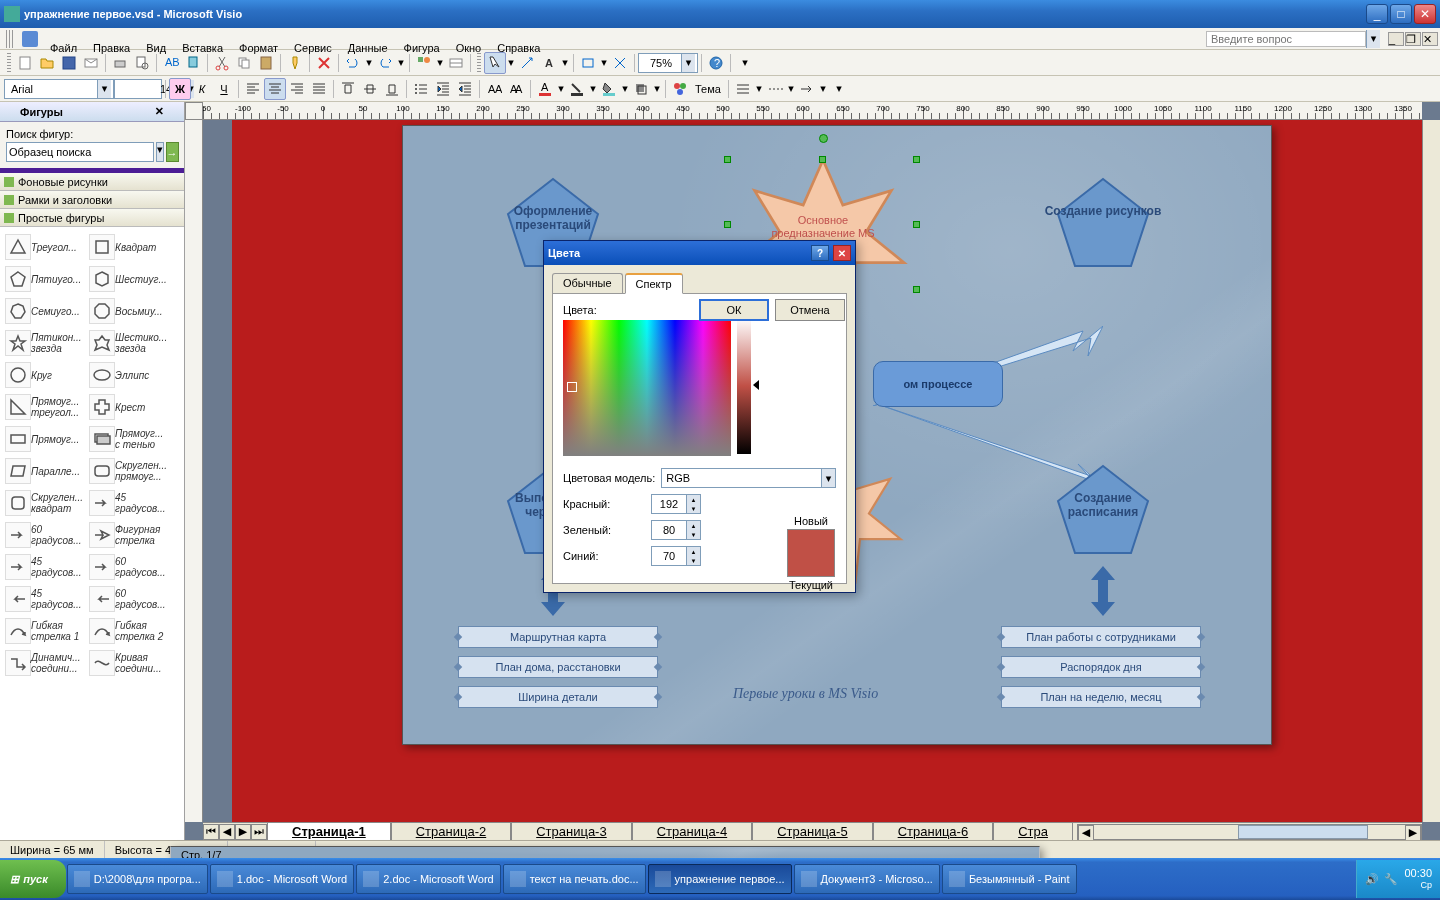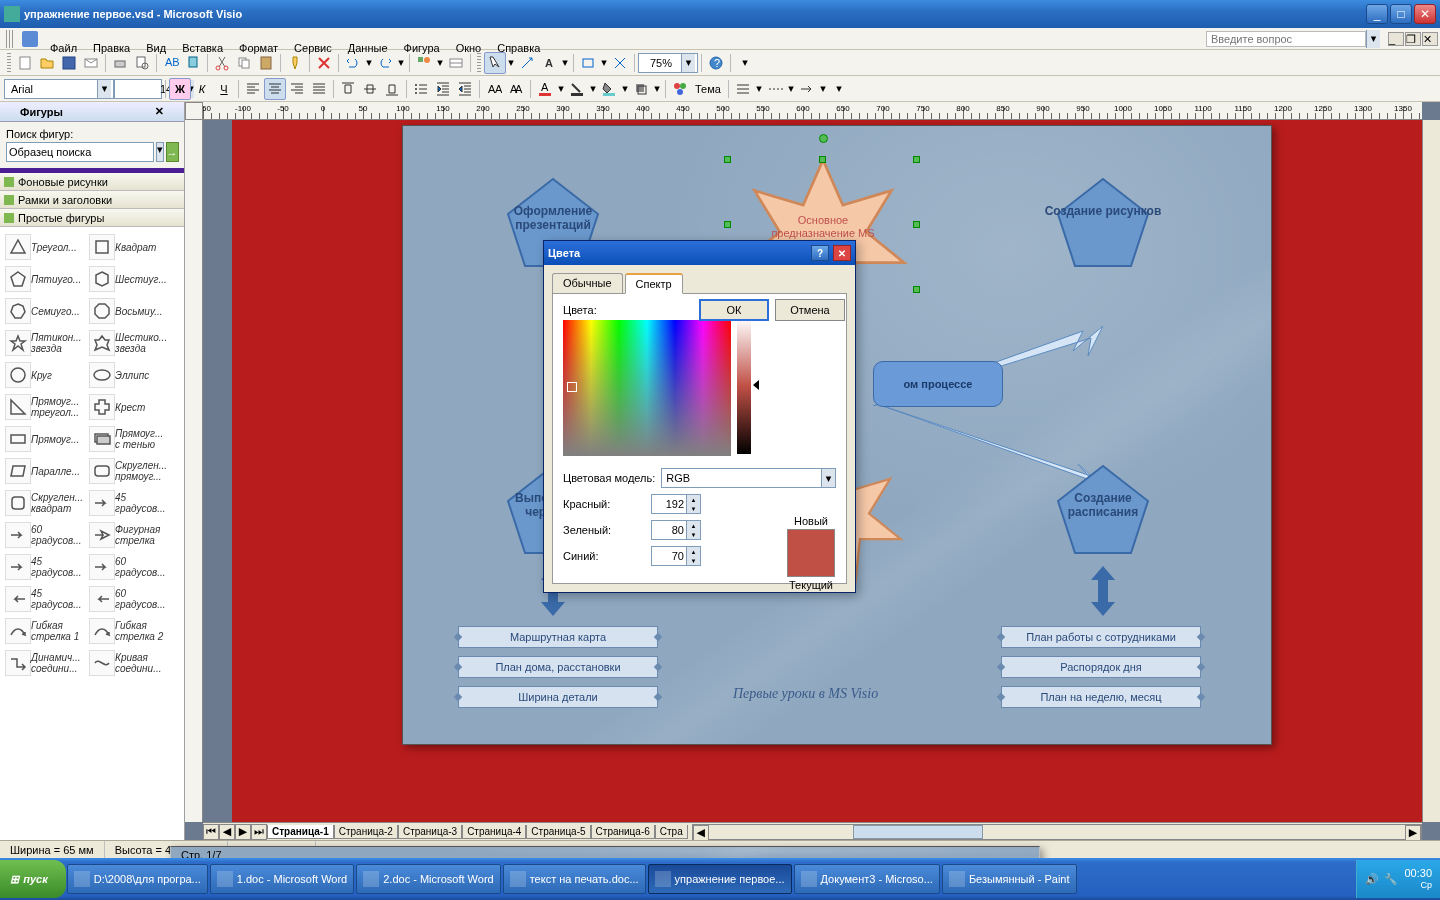--- a/index.html
+++ b/index.html
@@ -97,33 +97,33 @@
 .tab-content{border:1px solid #999;border-top:none;background:white;padding:10px;height:290px;position:relative;}
 .spectrum{width:168px;height:136px;background:linear-gradient(to bottom, rgba(128,128,128,0) 0%, rgba(128,128,128,1) 100%), linear-gradient(to right, #f00,#ff0,#0f0,#0ff,#00f,#f0f,#f00);cursor:crosshair;position:relative;}
 .spectrum-cursor{position:absolute;left:4px;top:62px;width:10px;height:10px;border:1px solid white;}
 .lum-bar{position:absolute;left:184px;top:24px;width:14px;height:136px;background:linear-gradient(to bottom,#fff,#c05046,#000);}
 .lum-ptr{position:absolute;left:200px;top:86px;width:0;height:0;border-top:5px solid transparent;border-bottom:5px solid transparent;border-right:6px solid #000;}
 .model-row{display:flex;align-items:center;margin-top:12px;gap:6px;}
 .model-combo{flex:1;border:1px solid #7f9db9;height:20px;display:flex;align-items:center;background:white;}
 .rgb-row{display:flex;align-items:center;margin-top:6px;}
 .rgb-row label{width:88px;}
 .spinner{width:50px;height:20px;border:1px solid #7f9db9;display:flex;background:white;}
-.spinner input{width:34px;border:none;padding:0 2px;text-align:right;}
+.spinner input{width:34px;border:none;padding:0 2px;text-align:center;}
 .spinner-btns{width:14px;display:flex;flex-direction:column;border-left:1px solid #7f9db9;}
 .spinner-btns div{flex:1;background:#dce4ee;display:flex;align-items:center;justify-content:center;font-size:6px;}
 .dlg-btns{position:absolute;right:10px;top:34px;display:flex;flex-direction:row;gap:6px;}
 .dlg-btn{width:70px;height:22px;border:1px solid #888;background:#ece9d8;cursor:pointer;}
 .dlg-btn.default{border:2px solid #2d6fd8;}
 .swatch-block{position:absolute;right:20px;top:250px;text-align:center;}
 .swatch{width:48px;height:48px;background:#c05046;border:1px solid #888;margin:2px auto;}
 
 
 .page-tabs{position:absolute;left:18px;bottom:0;right:18px;height:18px;background:#ece9d8;display:flex;align-items:center;border-top:1px solid #888;}
 .nav-btn{width:16px;height:16px;border:1px solid #888;background:#ece9d8;display:flex;align-items:center;justify-content:center;cursor:pointer;}
-.ptab{padding:1px 4px;border:1px solid #888;border-top:none;background:#ece9d8;cursor:pointer;font-size:10px;}
+.ptab{padding:1px 24px;border:1px solid #888;border-top:none;background:#ece9d8;cursor:pointer;font-size:13px;text-decoration:underline;}
 .ptab.active{background:white;font-weight:bold;}
 .hscroll{flex:1;margin-left:4px;height:16px;background:#ece9d8;border:1px solid #888;position:relative;}
 .hscroll-thumb{position:absolute;left:160px;width:130px;top:0;bottom:0;background:#cde;border:1px solid #89a;}
 
 .vscroll{position:absolute;right:0;top:18px;bottom:18px;width:18px;background:#ece9d8;border-left:1px solid #888;}
 
 
 .tick{position:absolute;bottom:0;width:1px;height:6px;background:#666;}
 .tick.major{height:12px;}
 .tick-lbl{position:absolute;bottom:6px;font-size:8px;transform:translateX(-50%);}

